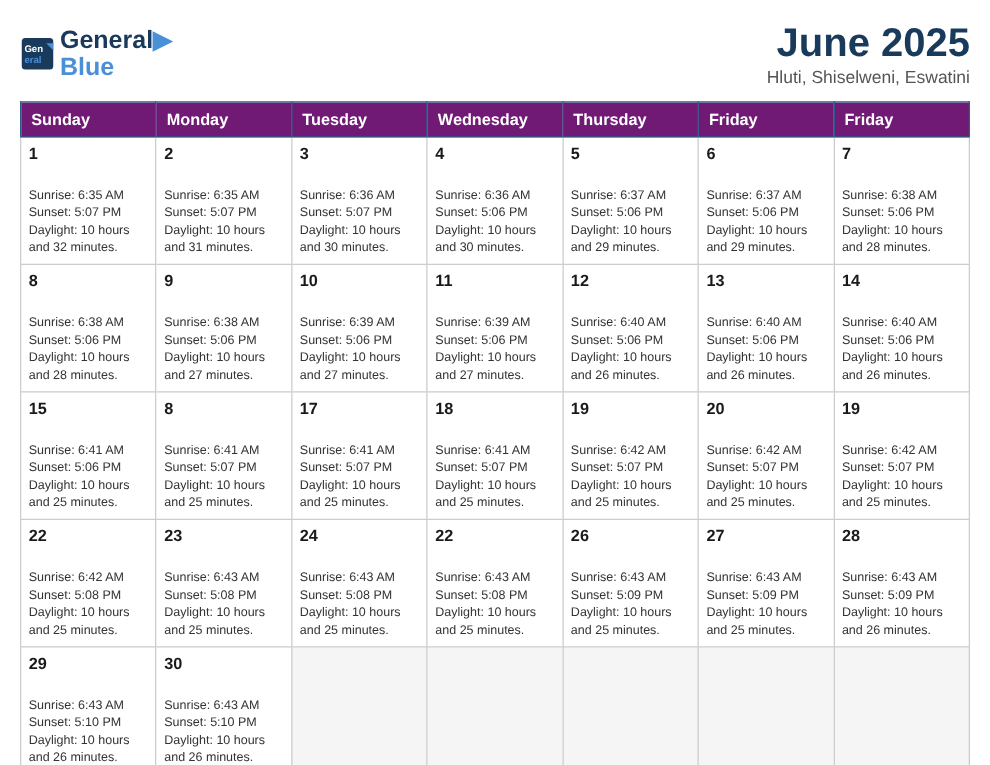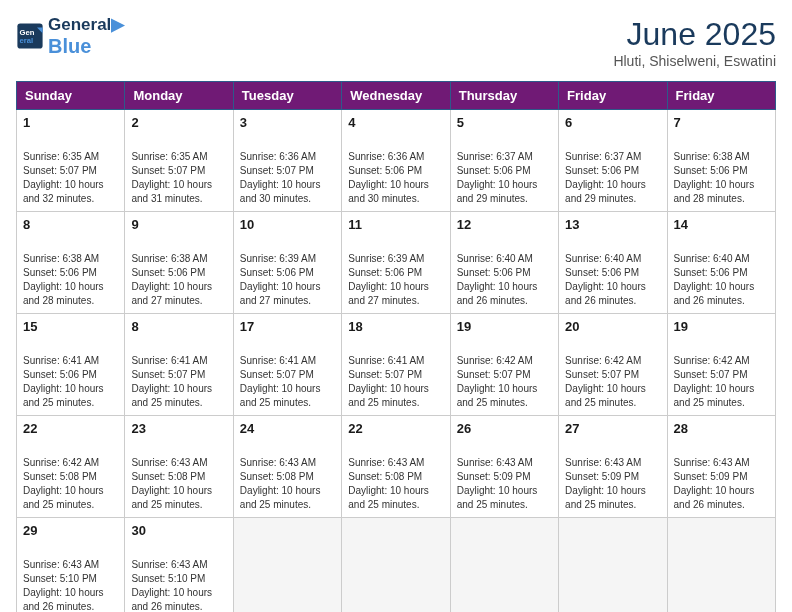--- a/index.html
+++ b/index.html
@@ -6,38 +6,38 @@
     body {
       font-family: Arial, sans-serif;
       background: #fff;
       width: 792px;
       min-height: 612px;
       padding: 16px;
     }
     .header {
       display: flex;
       justify-content: space-between;
-      align-items: flex-start;
+      align-items: center;
       margin-bottom: 12px;
     }
     .logo {
       display: flex;
       align-items: center;
       gap: 4px;
     }
     .logo-icon {
       width: 28px;
       height: 28px;
     }
     .title-block {
       text-align: right;
     }
     .month-title {
       font-size: 32px;
-      font-weight: normal;
+      font-weight: bold;
       color: #1a3a5c;
     }
     .location-title {
       font-size: 14px;
       color: #555;
     }
     .calendar {
       width: 100%;
       border-collapse: collapse;
       border: 1px solid #ccc;
@@ -86,21 +86,21 @@
 
 <div class="header">
   <div class="logo">
     <svg class="logo-icon" viewBox="0 0 40 40">
       <rect x="2" y="2" width="36" height="36" rx="4" fill="#1a3a5c"></rect>
       <text x="5" y="18" font-size="11" fill="white" font-family="Arial" font-weight="bold">Gen</text>
       <text x="5" y="30" font-size="11" fill="#4a90d9" font-family="Arial" font-weight="bold">eral</text>
       <polygon points="30,8 38,16 38,8" fill="#4a90d9"></polygon>
     </svg>
     <div>
-      <div style="font-size:17px;font-weight:bold;color:#1a3a5c;line-height:1.1;">General<span style="color:#4a90d9;">▶</span></div>
+      <div style="font-size:20px;font-weight:bold;color:#1a3a5c;line-height:1.1;">General<span style="color:#4a90d9;">▶</span></div>
       <div style="font-size:20px;font-weight:bold;color:#4a90d9;line-height:1.1;">Blue</div>
     </div>
   </div>
   <div class="title-block">
     <div class="month-title">June 2025</div>
     <div class="location-title">Hluti, Shiselweni, Eswatini</div>
   </div>
 </div>
 
 <table class="calendar">

